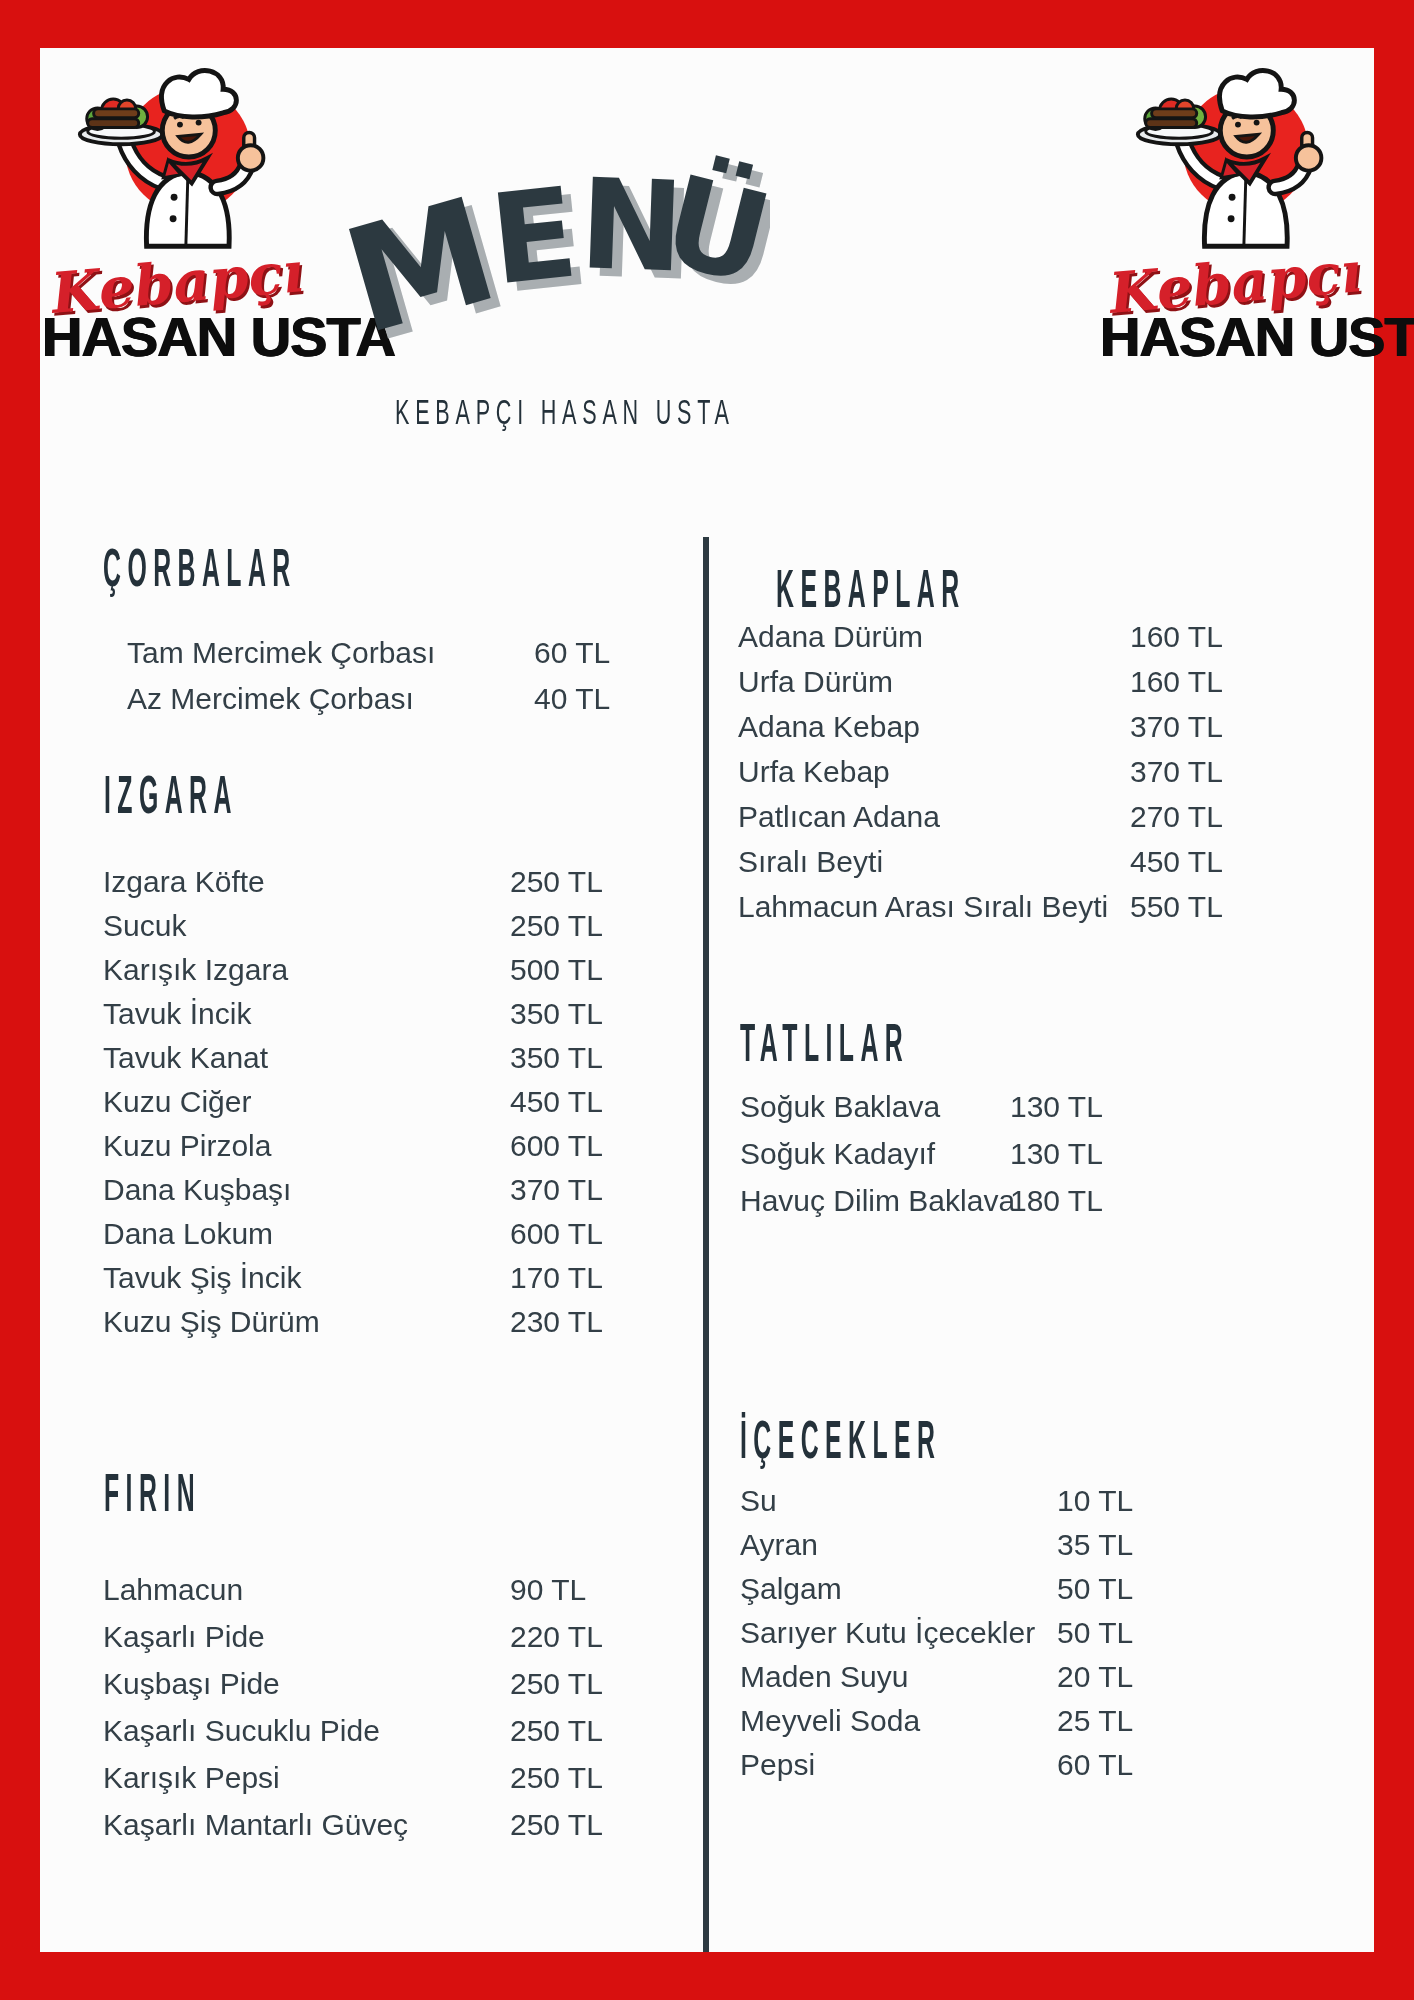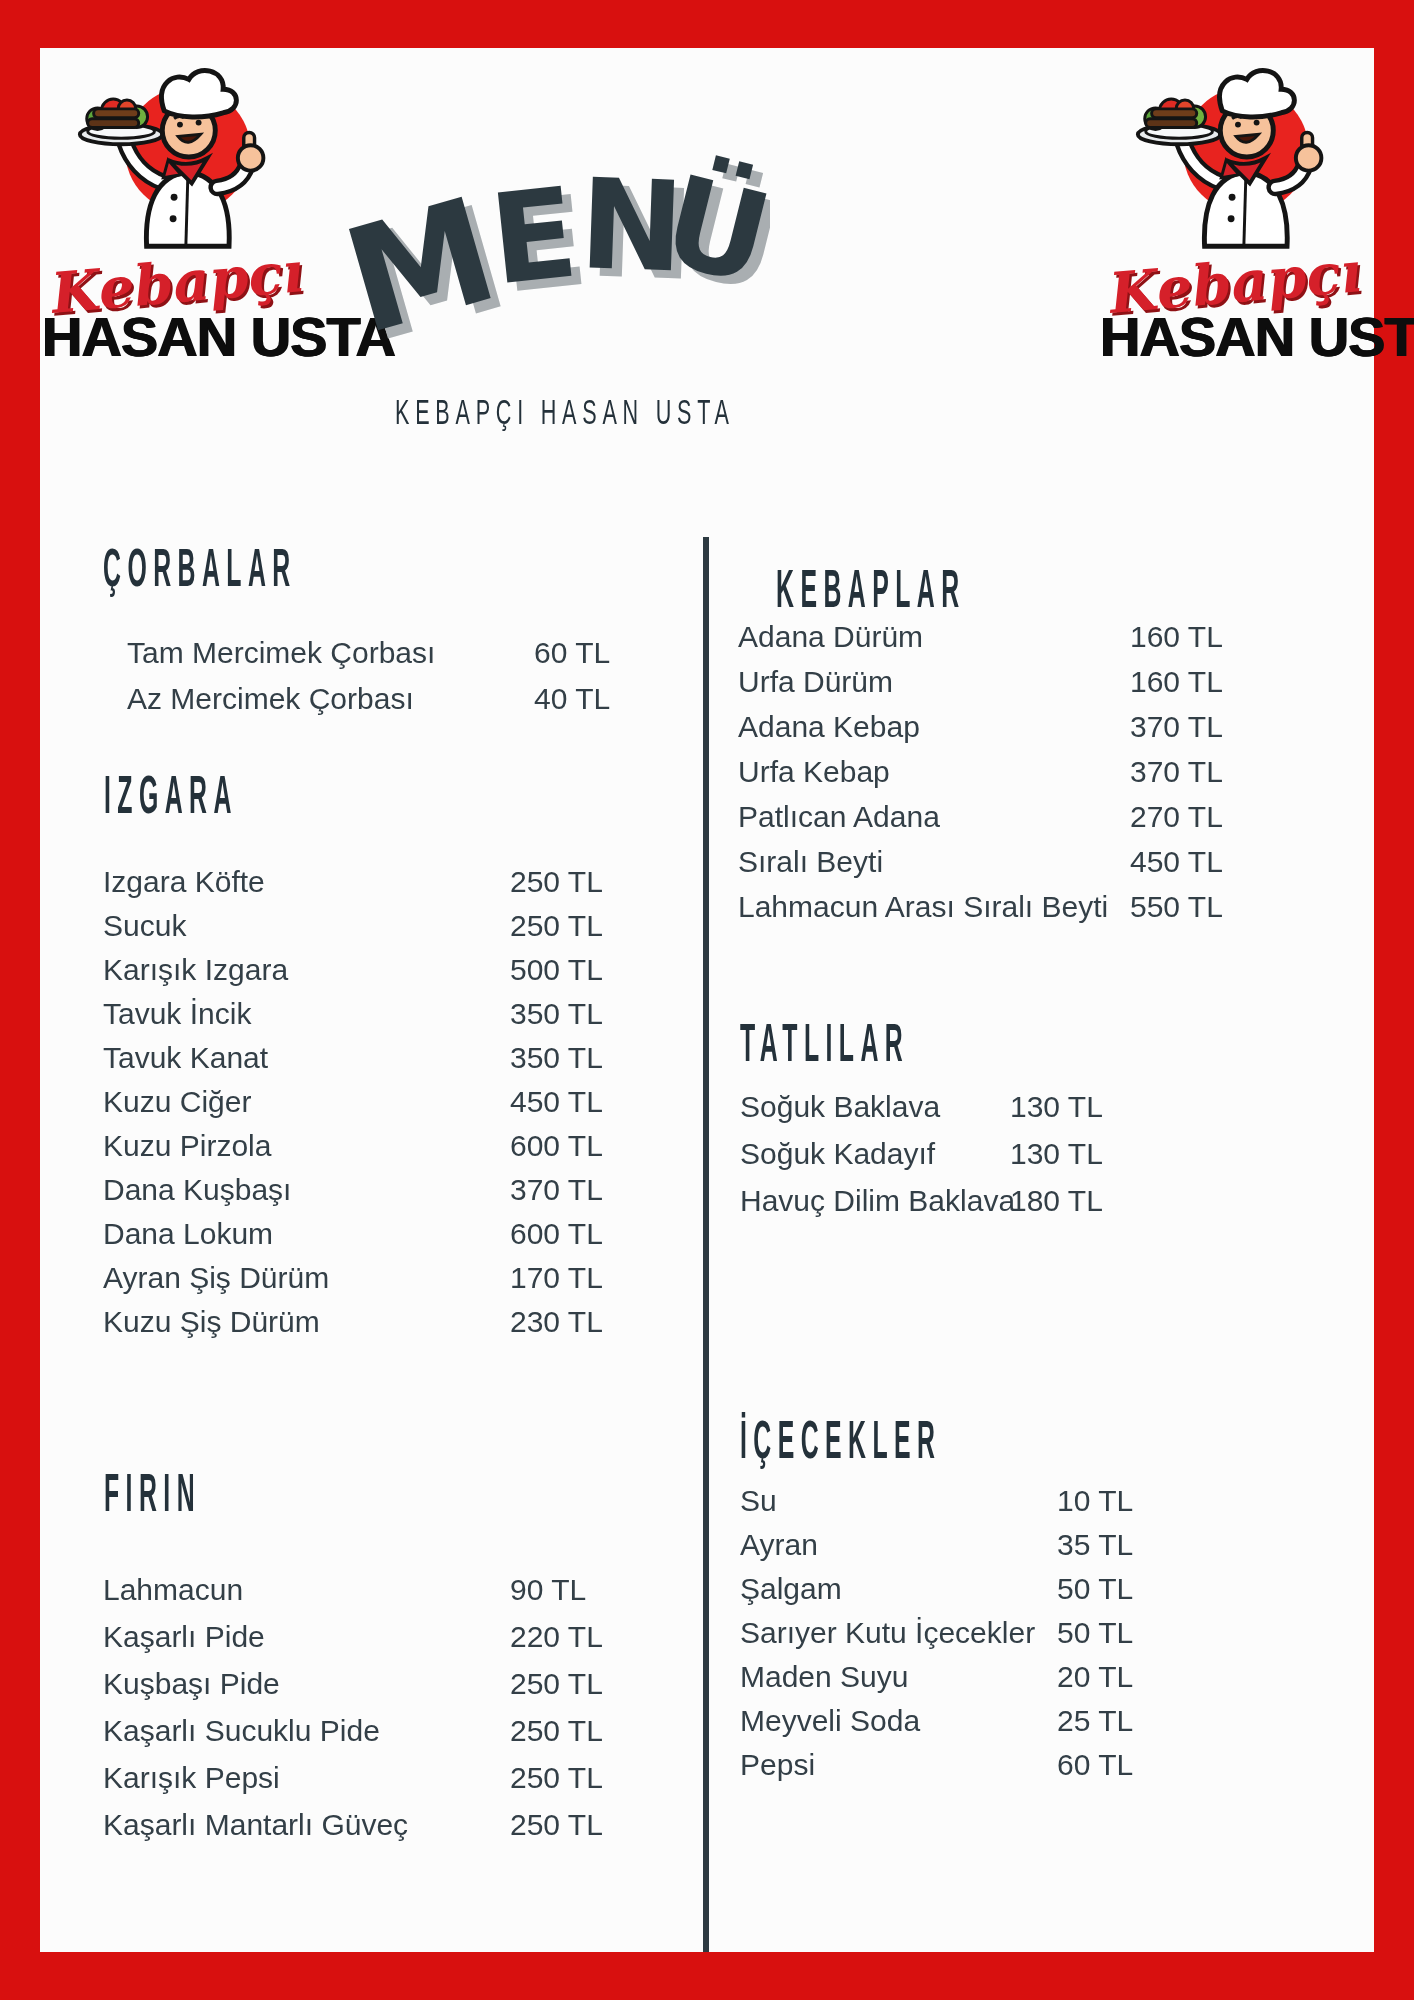--- a/index.html
+++ b/index.html
@@ -176,21 +176,21 @@
         <span class="iname">Dana Kuşbaşı</span>
         <span class="iprice">370 TL</span>
       </div>
 
       <div class="row">
         <span class="iname">Dana Lokum</span>
         <span class="iprice">600 TL</span>
       </div>
 
       <div class="row">
-        <span class="iname">Ayran Şiş Dürüm</span>
+        <span class="iname">Tavuk Şiş İncik</span>
         <span class="iprice">170 TL</span>
       </div>
 
       <div class="row">
         <span class="iname">Kuzu Şiş Dürüm</span>
         <span class="iprice">230 TL</span>
       </div>
     </div>
 
   <div class="sec-header" style="left:104px;top:1465px;">

